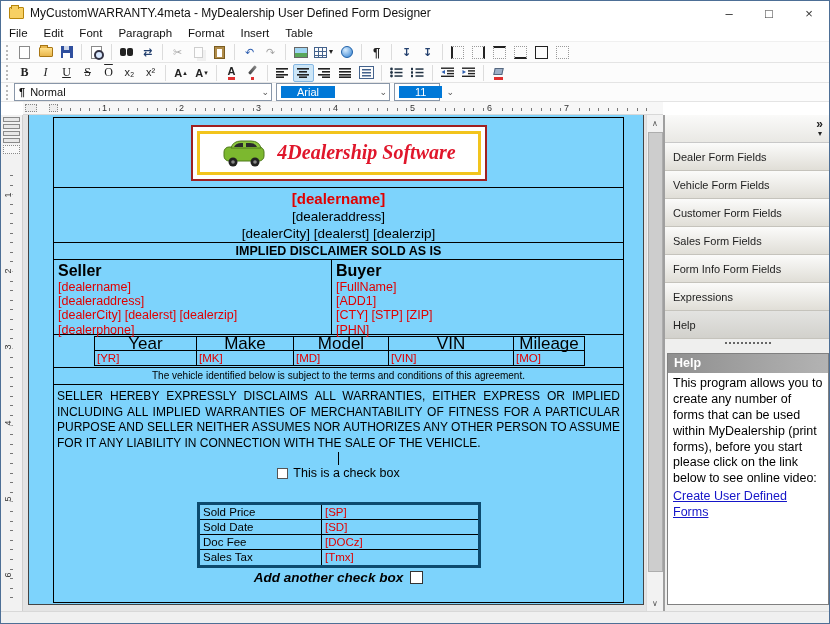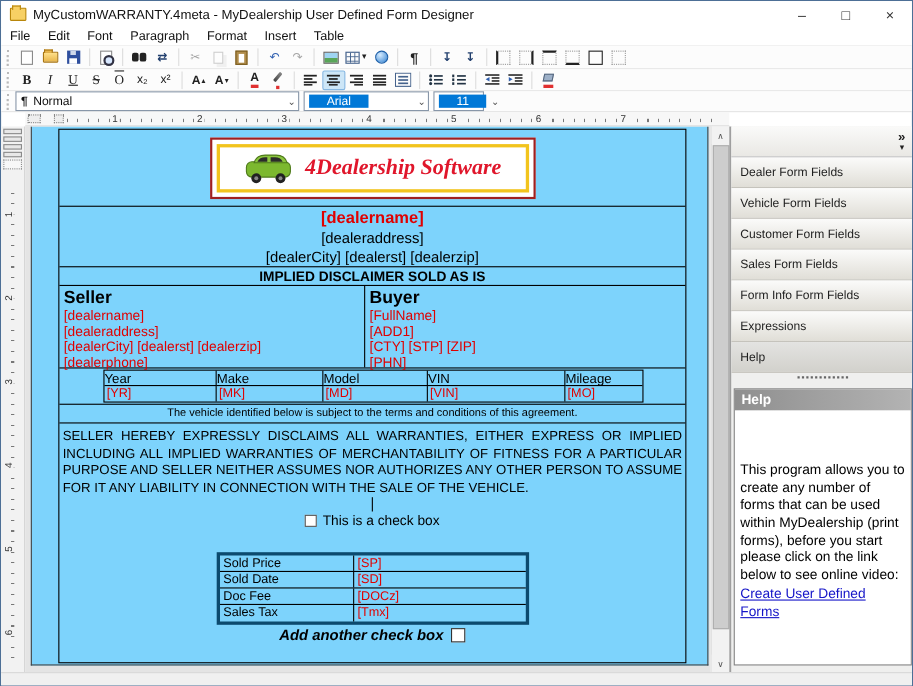--- a/index.html
+++ b/index.html
@@ -102,21 +102,21 @@
   .dname{color:#e00000;font-weight:bold;font-size:15px;}
   .dline{font-size:13.5px;margin-top:2px;}
   .title-row{height:17px;text-align:center;font-weight:bold;font-size:12.5px;line-height:17px;}
   .sb-row{height:75px;display:flex;}
   .sb-col{width:277px;padding:2px 0 0 4px;}
   .sb-col.right{flex:1;border-left:1px solid #000;}
   .sb-head{font-weight:bold;font-size:16px;}
   .sb-line{color:#e00000;font-size:12.5px;line-height:14.2px;}
   .veh-row{height:33px;padding-top:1px;}
   .veh-table{margin-left:40px;width:491px;border:1px solid #000;display:grid;grid-template-columns:102px 97px 95px 125px 70px;}
-  .veh-h{border-right:1px solid #000;border-bottom:1px solid #000;text-align:left;font-size:12px;height:14px;line-height:14px;}
+  .veh-h{border-right:1px solid #000;border-bottom:1px solid #000;text-align:center;font-size:17px;height:14px;line-height:14px;}
   .veh-v{border-right:1px solid #000;color:#e00000;font-size:11.5px;height:14px;line-height:14px;padding-left:2px;}
   .veh-h:nth-child(5),.veh-v:nth-child(10){border-right:none;}
   .note-row{height:17px;text-align:center;font-size:10px;line-height:16px;}
   .body-row{height:213px;}
   .para{margin:4px 3px 0 3px;font-size:12px;line-height:15.6px;text-align:justify;}
   .cursor{width:1px;height:13px;background:#000;margin:1px auto 0 auto;}
   .chk-line{display:flex;align-items:center;justify-content:center;gap:5px;font-size:12.5px;margin-top:1px;}
   .chk{width:11px;height:11px;border:1px solid #555;background:#fff;}
   .sold-table{margin:22px 0 0 143px;width:284px;border:3px solid #0c4a6e;}
   .sold-tr{display:flex;border-bottom:1px solid #000;height:15px;}
@@ -130,21 +130,21 @@
   .sidebar{position:absolute;left:664px;top:114px;width:166px;height:496px;background:#efefee;}
   .sb-top{height:28px;border-bottom:1px solid #c8c8c8;position:relative;background:linear-gradient(#fafaf9,#e9e8e4);}
   .sb-chev{position:absolute;right:8px;top:2px;font-size:12px;font-weight:bold;color:#222;}
   .sb-chev2{position:absolute;right:9px;top:14px;font-size:8px;color:#222;}
   .sb-btn{height:28px;border-bottom:1px solid #c5c3bc;background:linear-gradient(#fbfbfa,#e0ded7);display:flex;align-items:center;padding-left:8px;font-size:11px;color:#1e1e1e;}
   .sb-btn.pressed{background:linear-gradient(#e3e3e1,#d2d1cc);}
   .splitter{height:7px;display:flex;align-items:center;justify-content:center;}
   .splitter .dots{width:46px;border-top:2px dotted #666;}
   .help-panel{position:absolute;left:2px;top:238px;width:162px;height:252px;border:1px solid #808080;background:#fff;}
   .help-hd{height:19px;background:linear-gradient(to right,#8f8f8f,#b3b3b3);color:#fff;font-weight:bold;font-size:12.5px;line-height:19px;padding-left:6px;}
-  .help-body{padding:3px 5px;font-size:12.5px;line-height:1.27;color:#000;margin-top:44px;}
+  .help-body{padding:3px 5px;font-size:12.5px;line-height:1.27;color:#000;}
   .help-link{display:inline-block;margin-top:2px;color:#1515c8;text-decoration:underline;font-size:12.5px;}
 
   
   .statusbar{position:absolute;left:0;top:610px;width:100%;height:13px;background:#f0f0f0;border-top:1px solid #d8d8d8;}
 </style>
 </head>
 <body>
 
 <div id="win">
 

